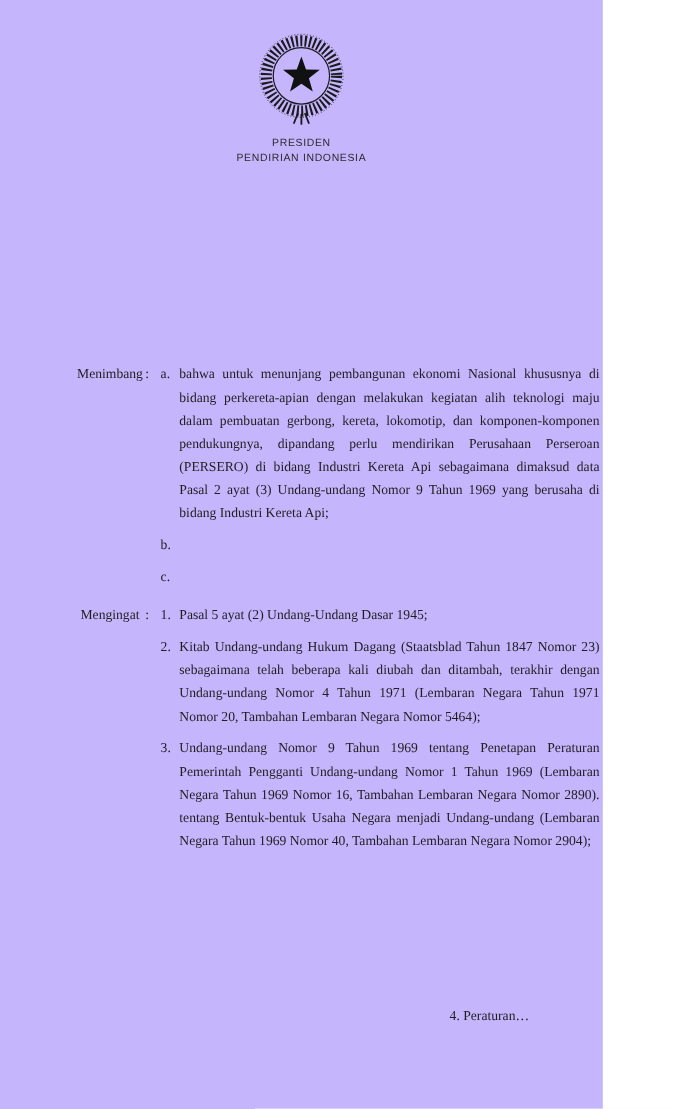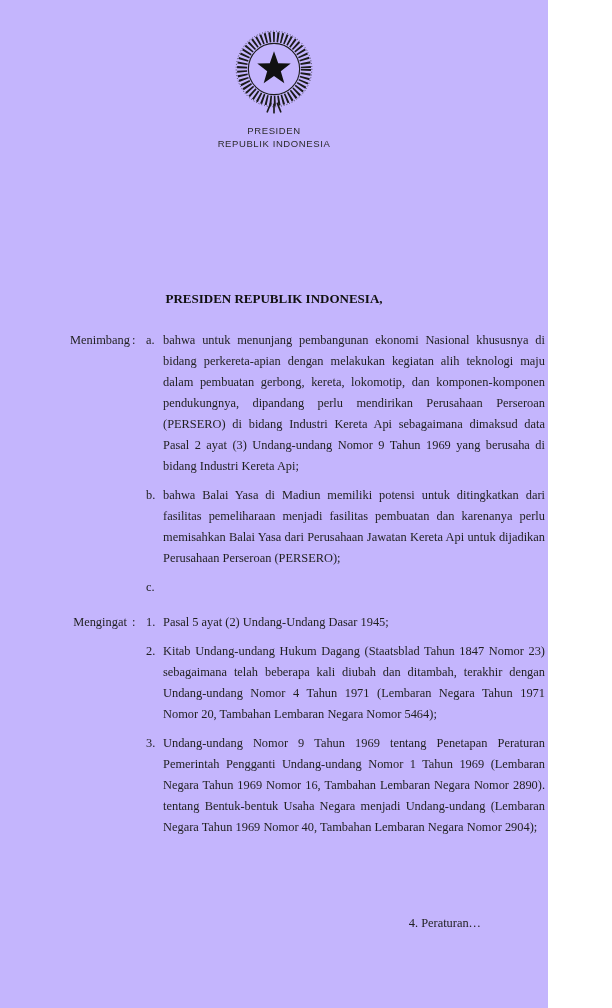--- a/index.html
+++ b/index.html
@@ -90,40 +90,38 @@
 
   <div class="header">
     <svg class="seal" width="84" height="88" viewBox="0 0 100 104">
       <circle cx="50" cy="46" r="38" fill="none" stroke="#1b1b1b" stroke-width="12" stroke-dasharray="2.2 2.6"></circle>
       <circle cx="50" cy="46" r="30.5" fill="none" stroke="#1b1b1b" stroke-width="1.3"></circle>
       <circle cx="50" cy="46" r="45" fill="none" stroke="#1b1b1b" stroke-width="1" stroke-dasharray="1 2.4"></circle>
       <polygon points="50,25 55,39.1 69.9,39.5 58.1,48.6 62.3,63 50,54.5 37.7,63 41.9,48.6 30.1,39.5 45,39.1" fill="#111111"></polygon>
       <path d="M46 87 L42 97 M50 88 L50 98 M54 87 L58 97" stroke="#1b1b1b" stroke-width="2" fill="none" stroke-linecap="round"></path>
     </svg>
     <div class="org-line">PRESIDEN</div>
-    <div class="org-line">REPUBLIK INDONESIA</div>
+    <div class="org-line">PENDIRIAN INDONESIA</div>
   </div>
 
 
-  <div class="salutation">PRESIDEN REPUBLIK INDONESIA,</div>
 
   <div class="doc-body">
 
     <div class="section">
       <div class="row">
         <div class="cell label-cell">Menimbang</div>
         <div class="cell colon-cell">:</div>
         <div class="cell marker-cell">a.</div>
         <div class="cell text-cell">bahwa untuk menunjang pembangunan ekonomi Nasional khususnya di bidang perkereta-apian dengan melakukan kegiatan alih teknologi maju dalam pembuatan gerbong, kereta, lokomotip, dan komponen-komponen pendukungnya, dipandang perlu mendirikan Perusahaan Perseroan (PERSERO) di bidang Industri Kereta Api sebagaimana dimaksud data Pasal 2 ayat (3) Undang-undang Nomor 9 Tahun 1969 yang berusaha di bidang Industri Kereta Api;</div>
       </div>
       <div class="row">
         <div class="cell label-cell"></div>
         <div class="cell colon-cell"></div>
         <div class="cell marker-cell">b.</div>
-        <div class="cell text-cell">bahwa Balai Yasa di Madiun memiliki potensi untuk ditingkatkan dari fasilitas pemeliharaan menjadi fasilitas pembuatan dan karenanya perlu memisahkan Balai Yasa dari Perusahaan Jawatan Kereta Api untuk dijadikan Perusahaan Perseroan (PERSERO);</div>
       </div>
       <div class="row">
         <div class="cell label-cell"></div>
         <div class="cell colon-cell"></div>
         <div class="cell marker-cell">c.</div>
       </div>
     </div>
 
     <div class="section">
       <div class="row">

